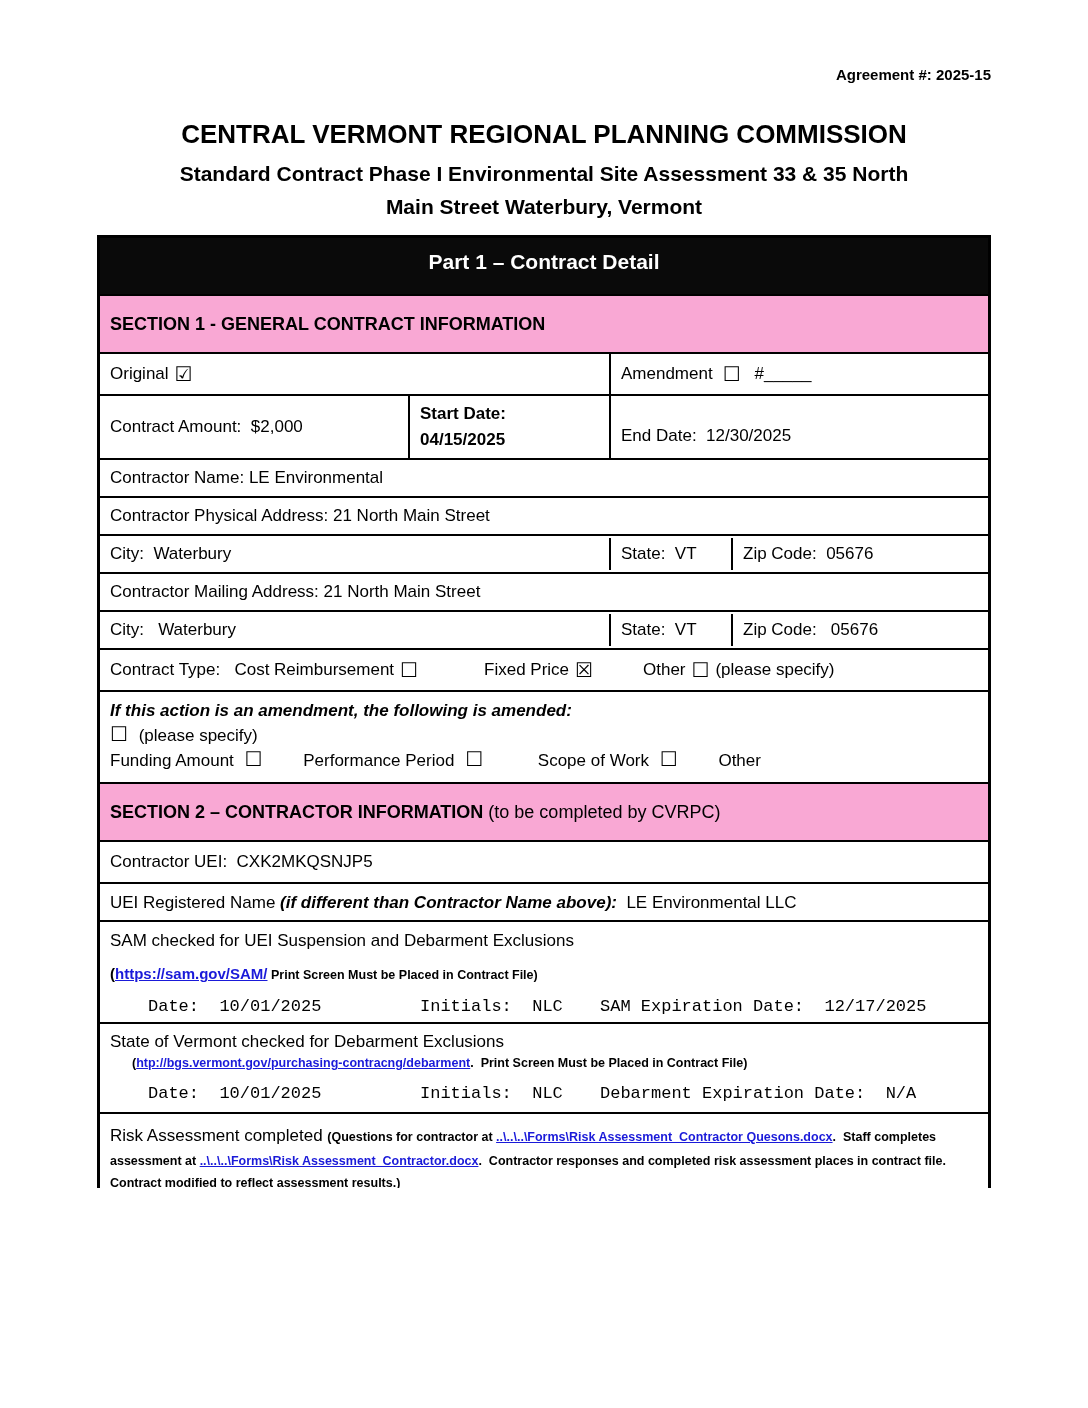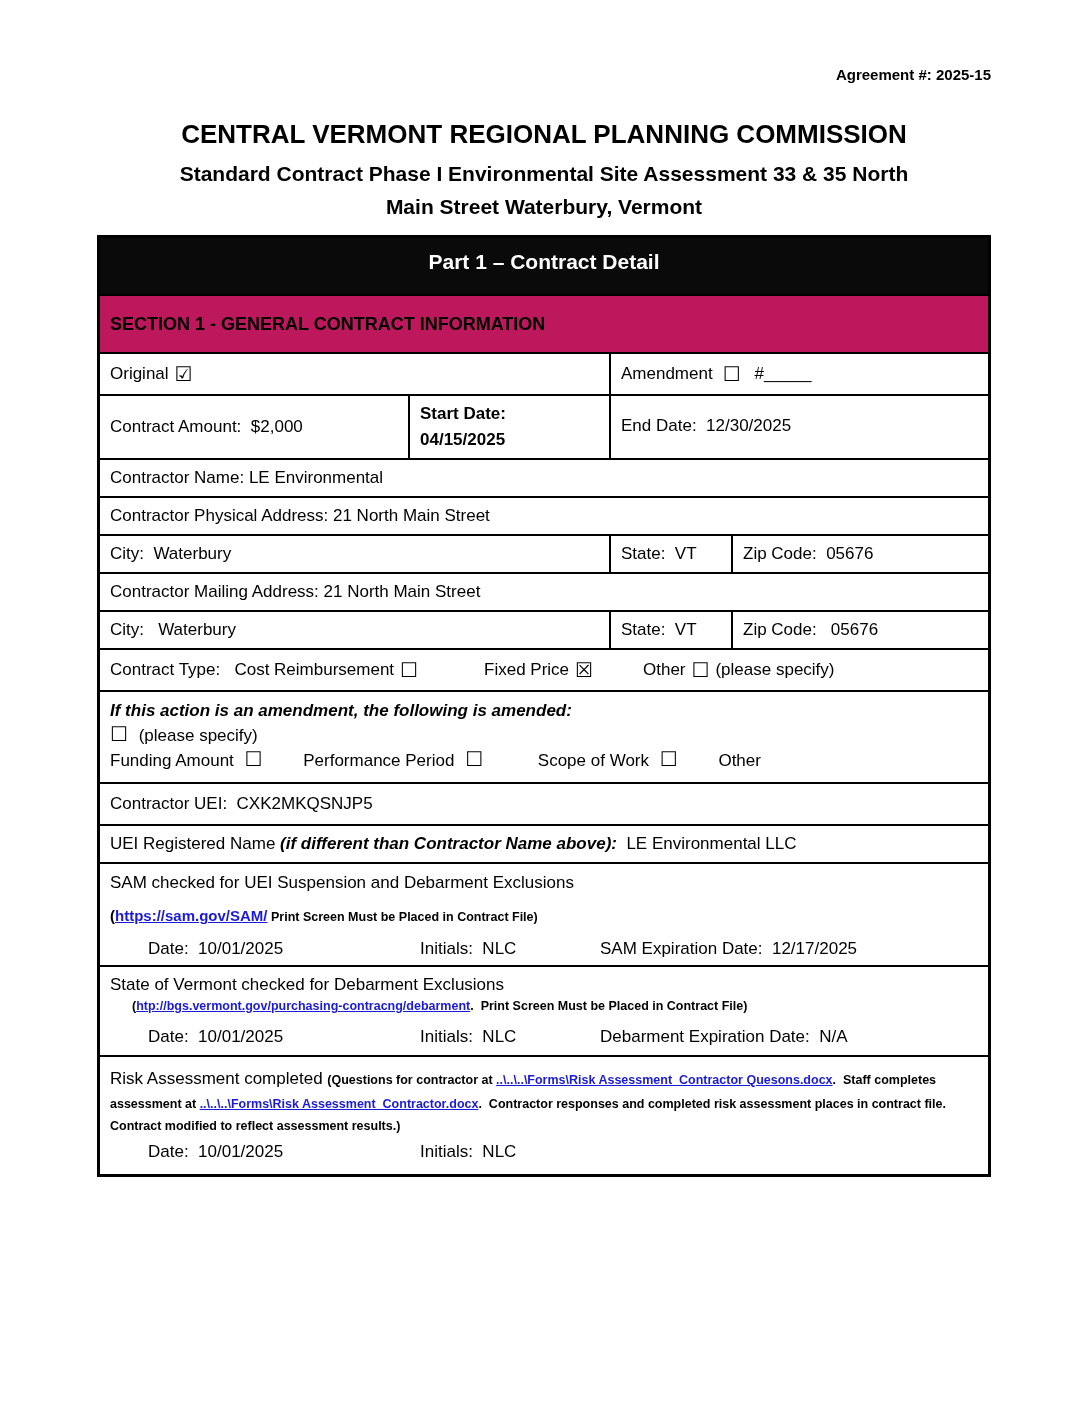--- a/index.html
+++ b/index.html
@@ -54,36 +54,36 @@
     background:#0a0a0a;
     color:#fff;
     text-align:center;
     font-weight:700;
     font-size:21px;
     padding:12px 0 20px;
     justify-content:center;
     display:flex;
   }
   .hdr-gray{
-    background:#be185d;
+    background:#f9a8d4;
     font-weight:700;
     font-size:18px;
     min-height:44px;
     display:flex;
     align-items:center;
     padding:6px 10px;
   }
   .hdr-gray .suffix{font-weight:400;white-space:pre;}
   .w509{flex:0 0 509px;}
   .w308{flex:0 0 308px;}
   .w201{flex:0 0 201px;}
   .w122{flex:0 0 122px;}
   .h42{min-height:42px;}
   .h64{min-height:64px;}
-  .h38{min-height:38px;}
+  .h38{min-height:38px;align-items:center;}
   .h92{min-height:92px;}
   .chk{
     font-size:20px;
     line-height:1;
     display:inline-block;
     margin:0 6px;
   }
   .gap60{margin-left:60px;}
   .gap44{margin-left:44px;}
   .gap30{margin-left:30px;}
@@ -92,21 +92,21 @@
   .sub-lines{padding:6px 10px;}
   .sub-lines .ln{margin:3px 0;}
   .indent30{margin-left:30px;}
   .link{
     color:#1a1ad9;
     font-weight:700;
     text-decoration:underline;
   }
   .smalltxt{font-size:12.5px;font-weight:600;}
   .linklead{font-size:15px;font-weight:700;}
-  .dline{display:flex;margin-top:9px;align-items:flex-end;}
+  .dline{display:flex;margin-top:9px;align-items:flex-end;font-family:Liberation Mono, monospace;}
   .dl-date{margin-left:38px;flex:0 0 272px;}
   .dl-init{flex:0 0 180px;}
   .dl-exp{flex:1 1 auto;}
   .mt8{margin-top:9px;}
   .riskp{margin:0;line-height:1.75;}
   .lead17{font-size:17px;font-weight:400;}
 </style>
 </head>
 <body>
 
@@ -144,21 +144,21 @@
       </div>
 
       <div class="row h64">
         <div class="cell w308">
           <span>Contract Amount:&nbsp; $2,000</span>
         </div>
         <div class="cell w201 block" style="padding-top:8px;font-weight:bold;">
           <div>Start Date:</div>
           <div style="margin-top:6px;">04/15/2025</div>
         </div>
-        <div class="cell" style="align-items:flex-end;padding-bottom:22px;">
+        <div class="cell" style="align-items:flex-end;padding-bottom:12px;">
           <span>End Date:&nbsp; 12/30/2025</span>
         </div>
       </div>
 
       <div class="row h38">
         <div class="cell">
           <span>Contractor Name: LE Environmental</span>
         </div>
       </div>
 
@@ -222,20 +222,26 @@
             <span class="chk">☐</span>
             <span class="gap30">Performance Period</span>
             <span class="chk">☐</span>
             <span class="gap44">Scope of Work</span>
             <span class="chk">☐</span>
             <span class="gap30">Other</span>
           </div>
         </div>
       </div>
 
+      <div class="row">
+        <div class="hdr-gray" style="flex:1;">
+          <span>SECTION 2 – CONTRACTOR INFORMATION</span>
+            <span class="suffix"> (to be completed by CVRPC)</span>
+        </div>
+      </div>
 
       <div class="row h42">
         <div class="cell">
           <span>Contractor UEI:&nbsp; CXK2MKQSNJP5</span>
         </div>
       </div>
 
       <div class="row h38">
         <div class="cell" style="display:block;padding-top:8px;">
           <span>UEI Registered Name </span><span class="ital">(if different than Contractor Name above):</span><span>&nbsp; LE Environmental LLC</span>

